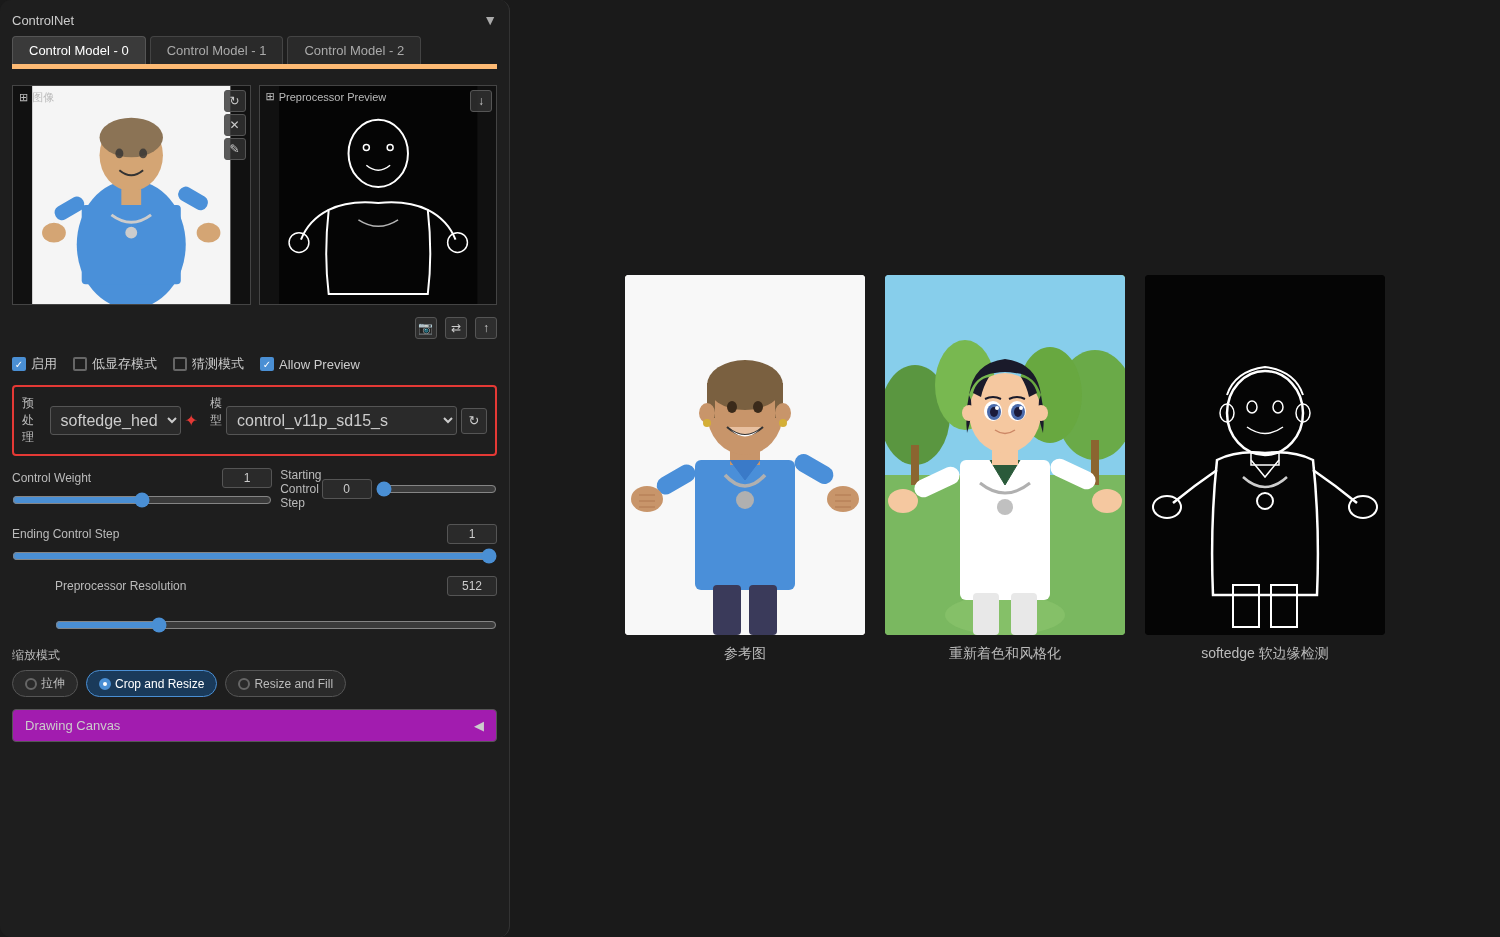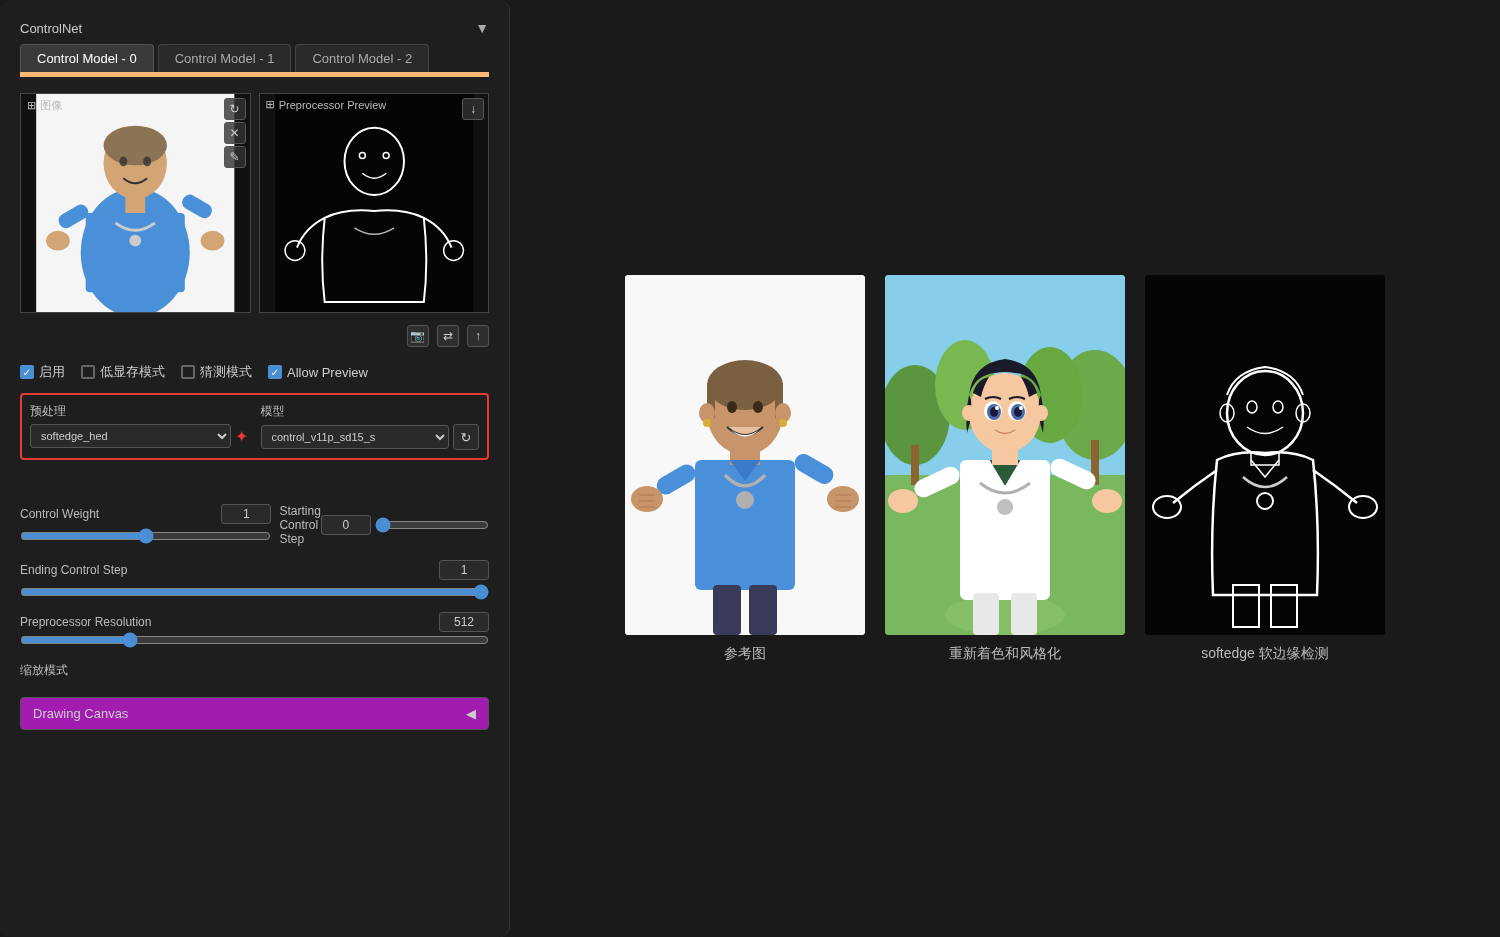--- a/index.html
+++ b/index.html
@@ -12,21 +12,21 @@
       height: 937px;
       overflow: hidden;
       display: flex;
     }
 
     
     .left-panel {
       width: 510px;
       min-width: 510px;
       background: #1e1e1e;
-      padding: 20px;
+      padding: 12px;
       display: flex;
       flex-direction: column;
       gap: 8px;
       border-right: 1px solid #333;
       overflow-y: auto;
       border-radius: 11px;
     }
 
     .tabs {
       display: flex;
@@ -134,42 +134,42 @@
       border: 2px solid #e53935;
       border-radius: 4px;
       padding: 8px;
       display: flex;
       gap: 12px;
     }
 
     .field-group {
       flex: 1;
       display: flex;
-      flex-direction: column;
+      flex-direction: row;
       gap: 4px;
     }
 
     .field-label {
       font-size: 12px;
       color: #bbb;
     }
 
     .select-row {
       display: flex;
       align-items: center;
       gap: 4px;
     }
 
     select {
       background: #2a2a2a;
       border: 1px solid #555;
       color: #ccc;
       padding: 4px 6px;
       border-radius: 3px;
-      font-size: 11px;
+      font-size: 16px;
       flex: 1;
       cursor: pointer;
     }
 
     .star-icon {
       color: #e53935;
       font-size: 16px;
     }
 
     .refresh-icon {
@@ -511,21 +511,21 @@
         <select>
           <option>control_v11p_sd15_s</option>
           <option>control_v11f1p_sd15_depth</option>
           <option>None</option>
         </select>
         <div class="refresh-icon">↻</div>
       </div>
     </div>
   </div>
 
-  <div style="display:flex; gap:8px; align-items:flex-start; padding: 4px 0; margin-top: 32px;">
+  <div style="display:flex; gap:8px; align-items:flex-start; padding: 4px 0;">
     <div style="flex:1.2; display:flex; flex-direction:column; gap:4px;">
       <div style="display:flex; justify-content:space-between; align-items:center;">
         <span style="font-size:12px; color:#bbb;">Control Weight</span>
         <span class="slider-value">1</span>
       </div>
       <input type="range" min="0" max="2" step="0.05" value="1" style="width: 100%; accent-color: rgb(74, 143, 212);">
     </div>
     <div style="flex:1; display:flex; flex-direction:row; gap:4px;">
       <div style="display:flex; justify-content:space-between; align-items:center;">
         <span style="font-size:12px; color:#bbb;">Starting Control Step</span>
@@ -536,30 +536,44 @@
   </div>
 
   <div style="display:flex; flex-direction:column; gap:4px; padding: 2px 0;">
     <div style="display:flex; justify-content:space-between; align-items:center;">
       <span style="font-size:12px; color:#bbb;">Ending Control Step</span>
       <span class="slider-value">1</span>
     </div>
     <input type="range" min="0" max="1" step="0.01" value="1" style="width: 100%; accent-color: rgb(74, 143, 212);">
   </div>
 
-  <div style="display:flex; flex-direction:column; gap:0; padding: 2px 0;">
+  <div style="display:flex; flex-direction:column; gap:21px; padding: 2px 0; margin-left: 43px;">
     <div style="display:flex; justify-content:space-between; align-items:center;">
       <span style="font-size:12px; color:#bbb;">Preprocessor Resolution</span>
       <span class="slider-value">512</span>
     </div>
     <input type="range" min="64" max="2048" step="8" value="512" style="width: 100%; accent-color: rgb(74, 143, 212);">
   </div>
 
   <div class="scale-mode-section">
     <div class="scale-mode-label">缩放模式</div>
+    <div class="radio-group">
+      <div class="radio-item">
+        <div class="radio-dot"></div>
+        <span>拉伸</span>
+      </div>
+      <div class="radio-item active">
+        <div class="radio-dot checked"></div>
+        <span>Crop and Resize</span>
+      </div>
+      <div class="radio-item">
+        <div class="radio-dot"></div>
+        <span>Resize and Fill</span>
+      </div>
+    </div>
   </div>
 
   <div class="drawing-canvas-row">
     <span>Drawing Canvas</span>
     <span>◀</span>
   </div>
 </div>
 
 <div class="right-panel">
   <div class="results-row">

